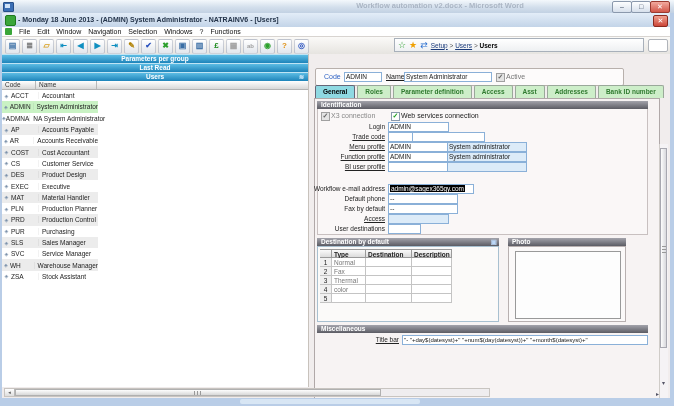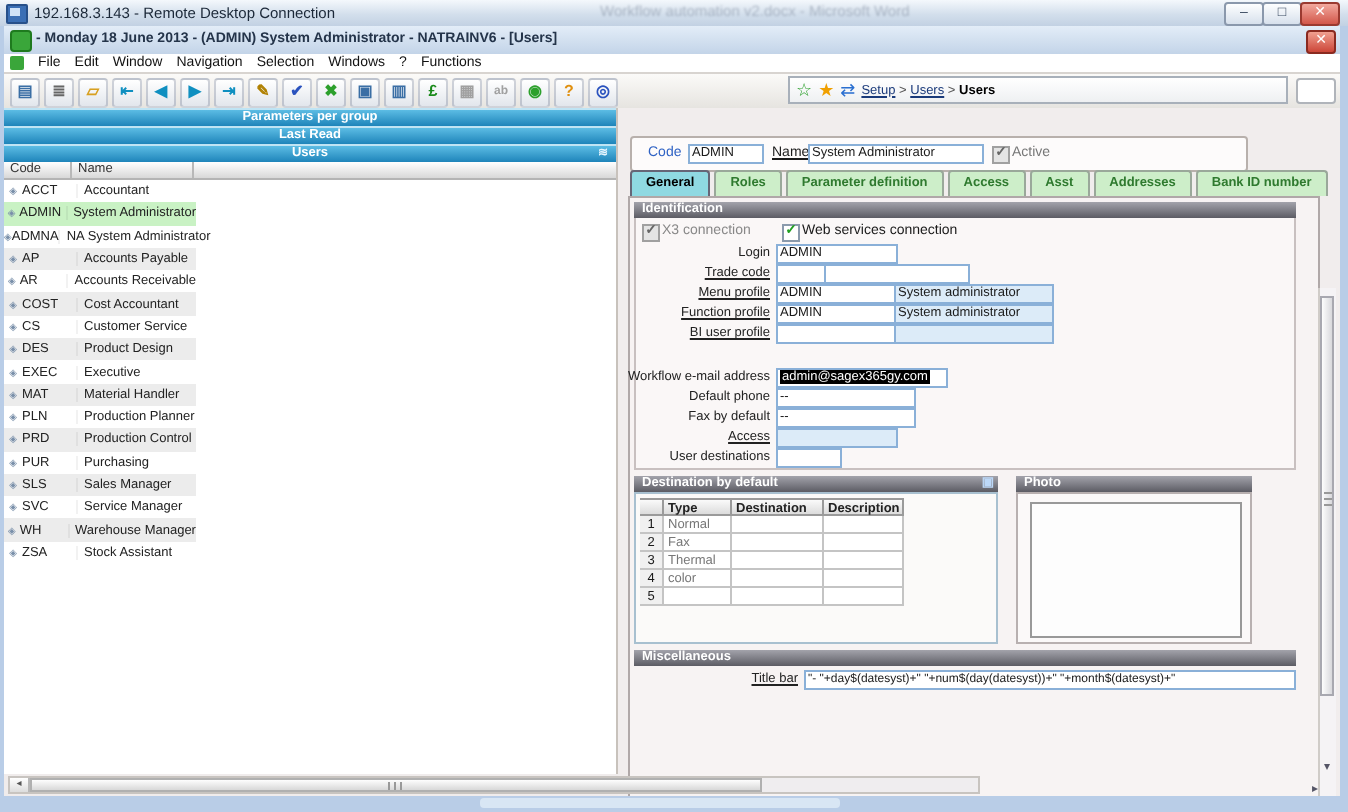--- a/index.html
+++ b/index.html
@@ -5,21 +5,21 @@
   html,body{margin:0;padding:0;background:#555;}
   #screen{position:relative;width:674px;height:406px;overflow:hidden;
     font-family:"Liberation Sans",sans-serif;font-size:7px;color:#1a1a1a;
     background:#b9cde7;}
   .abs{position:absolute;}
   
   #rdpbar{left:0;top:0;width:674px;height:13px;background:linear-gradient(#f4f8fc,#d3dfec 55%,#c2d1e3);border-bottom:1px solid #90a5bd;}
   #rdpicon{left:3px;top:2px;width:9px;height:8px;background:#3b6fb5;border:1px solid #27508a;border-radius:1px;}
   #rdpicon:before{content:"";position:absolute;left:1px;top:1px;width:5px;height:4px;background:#cfe2f8;}
   #rdptitle{left:17px;top:2px;font-size:7.5px;color:#1b2838;}
-  #ghost{left:300px;top:1px;width:280px;text-align:left;font-size:7.5px;font-weight:normal;color:#7a8699;opacity:.5;filter:blur(.4px);}
+  #ghost{left:300px;top:1px;width:280px;text-align:center;font-size:7.5px;font-weight:bold;color:#7a8699;opacity:.5;filter:blur(.4px);}
   .winbtn{top:1px;width:18px;height:10px;border:1px solid #8a98ac;border-radius:2px;background:linear-gradient(#fdfeff,#d7e0ec);text-align:center;line-height:9px;font-size:7px;color:#3a4a60;}
   #btnclose{background:linear-gradient(#f2a99e,#d2574a);color:#fff;border-color:#9a3a30;}
   
   #appwin{left:0;top:13px;width:674px;height:393px;background:#b9cde7;}
   #appclient{position:absolute;left:2px;top:0;width:668px;height:385px;background:#f0ecec;overflow:hidden;}
   #apptitle{left:0;top:0;width:668px;height:14px;background:linear-gradient(#e3edf8,#c3d4e8);border-bottom:1px solid #9fb4cc;}
   #appicon{left:3px;top:2px;width:9px;height:9px;background:#3aa63a;border:1px solid #1e7a1e;border-radius:2px;}
   #apptitletext{left:16px;top:3px;font-size:7px;font-weight:bold;color:#24344a;}
   #appclose{left:651px;top:2px;width:13px;height:10px;background:linear-gradient(#f0a090,#cc4638);border:1px solid #8a2a20;border-radius:2px;color:#fff;text-align:center;line-height:9px;font-size:7px;}
   
@@ -84,21 +84,20 @@
   #hgrip{position:absolute;left:178px;top:1px;width:9px;height:4px;background:repeating-linear-gradient(90deg,#999 0 1px,transparent 1px 3px);}
   .scrollarrow{position:absolute;font-size:6px;color:#556;}
 </style>
 </head>
 <body>
 
 <div id="screen">
 
   <div id="rdpbar" class="abs">
     <div id="rdpicon" class="abs"></div>
-    <div id="rdptitle" class="abs">192.168.3.143 - Remote Desktop Connection</div>
     <div id="ghost" class="abs">Workflow automation v2.docx - Microsoft Word</div>
     <div class="winbtn abs" style="left:612px;">–</div>
     <div class="winbtn abs" style="left:631px;">□</div>
     <div class="winbtn abs" id="btnclose" style="left:650px;">✕</div>
   </div>
 
   <div id="appwin" class="abs">
     <div id="appclient">
 
       <div id="apptitle" class="abs">

